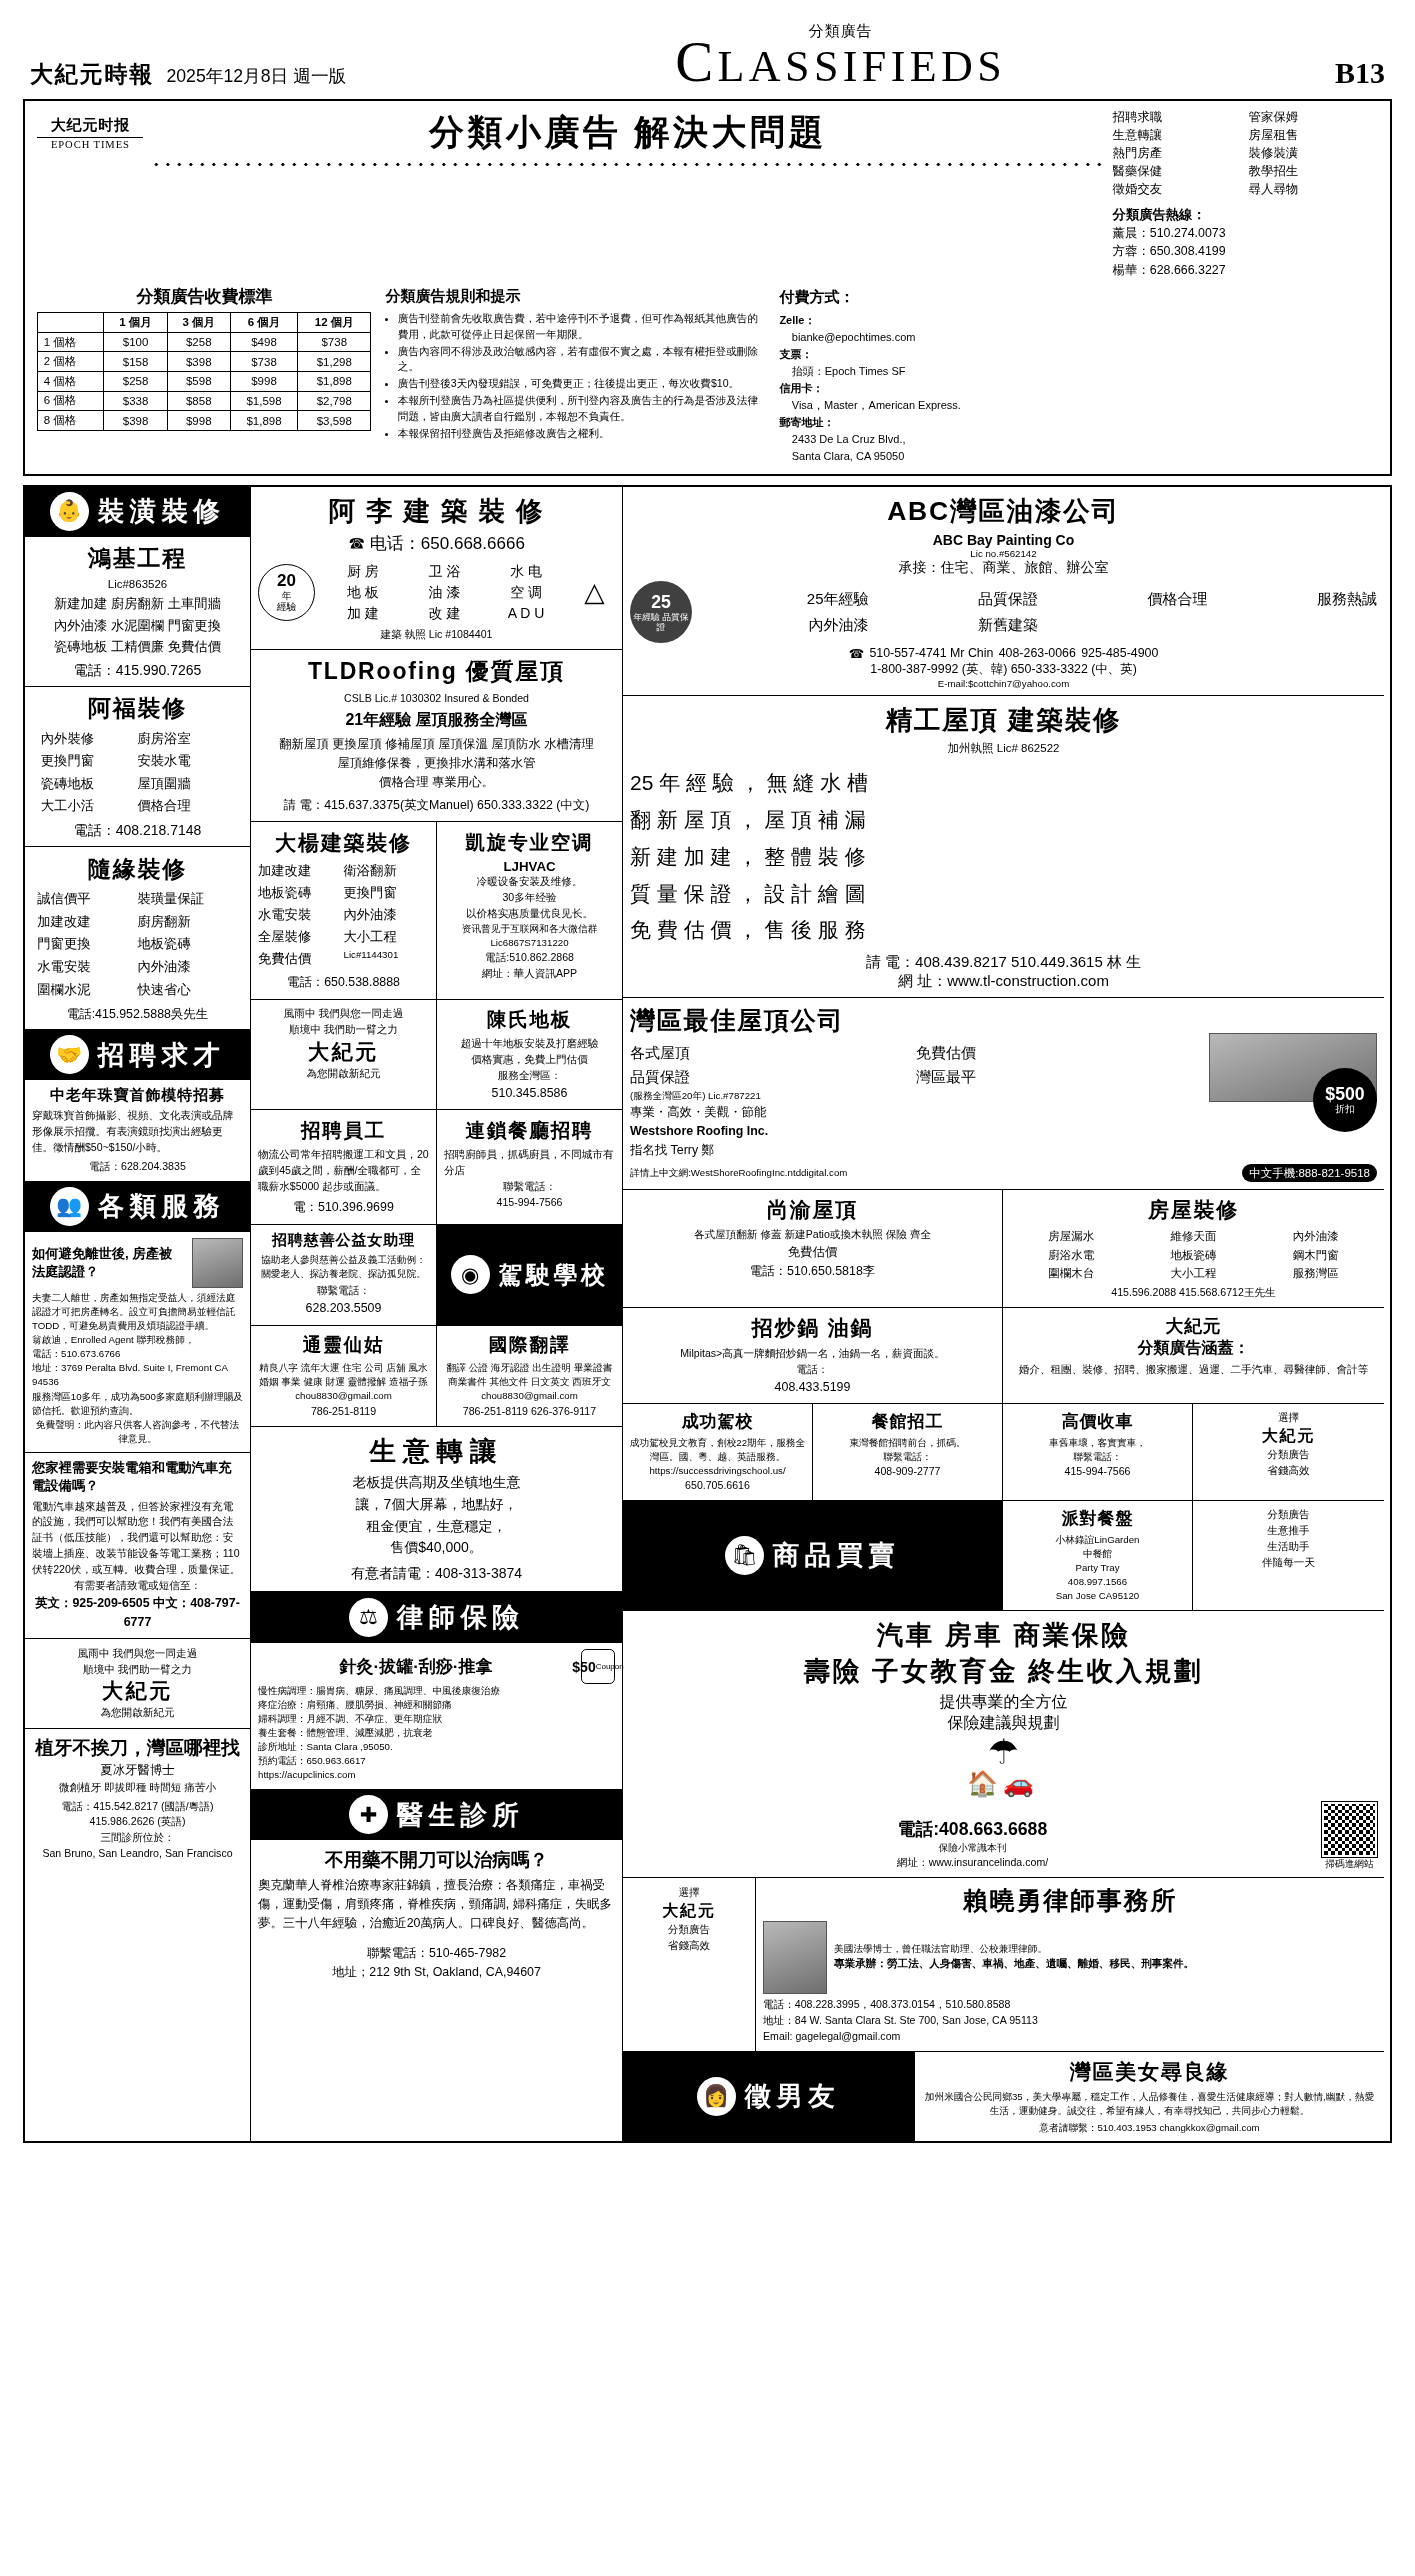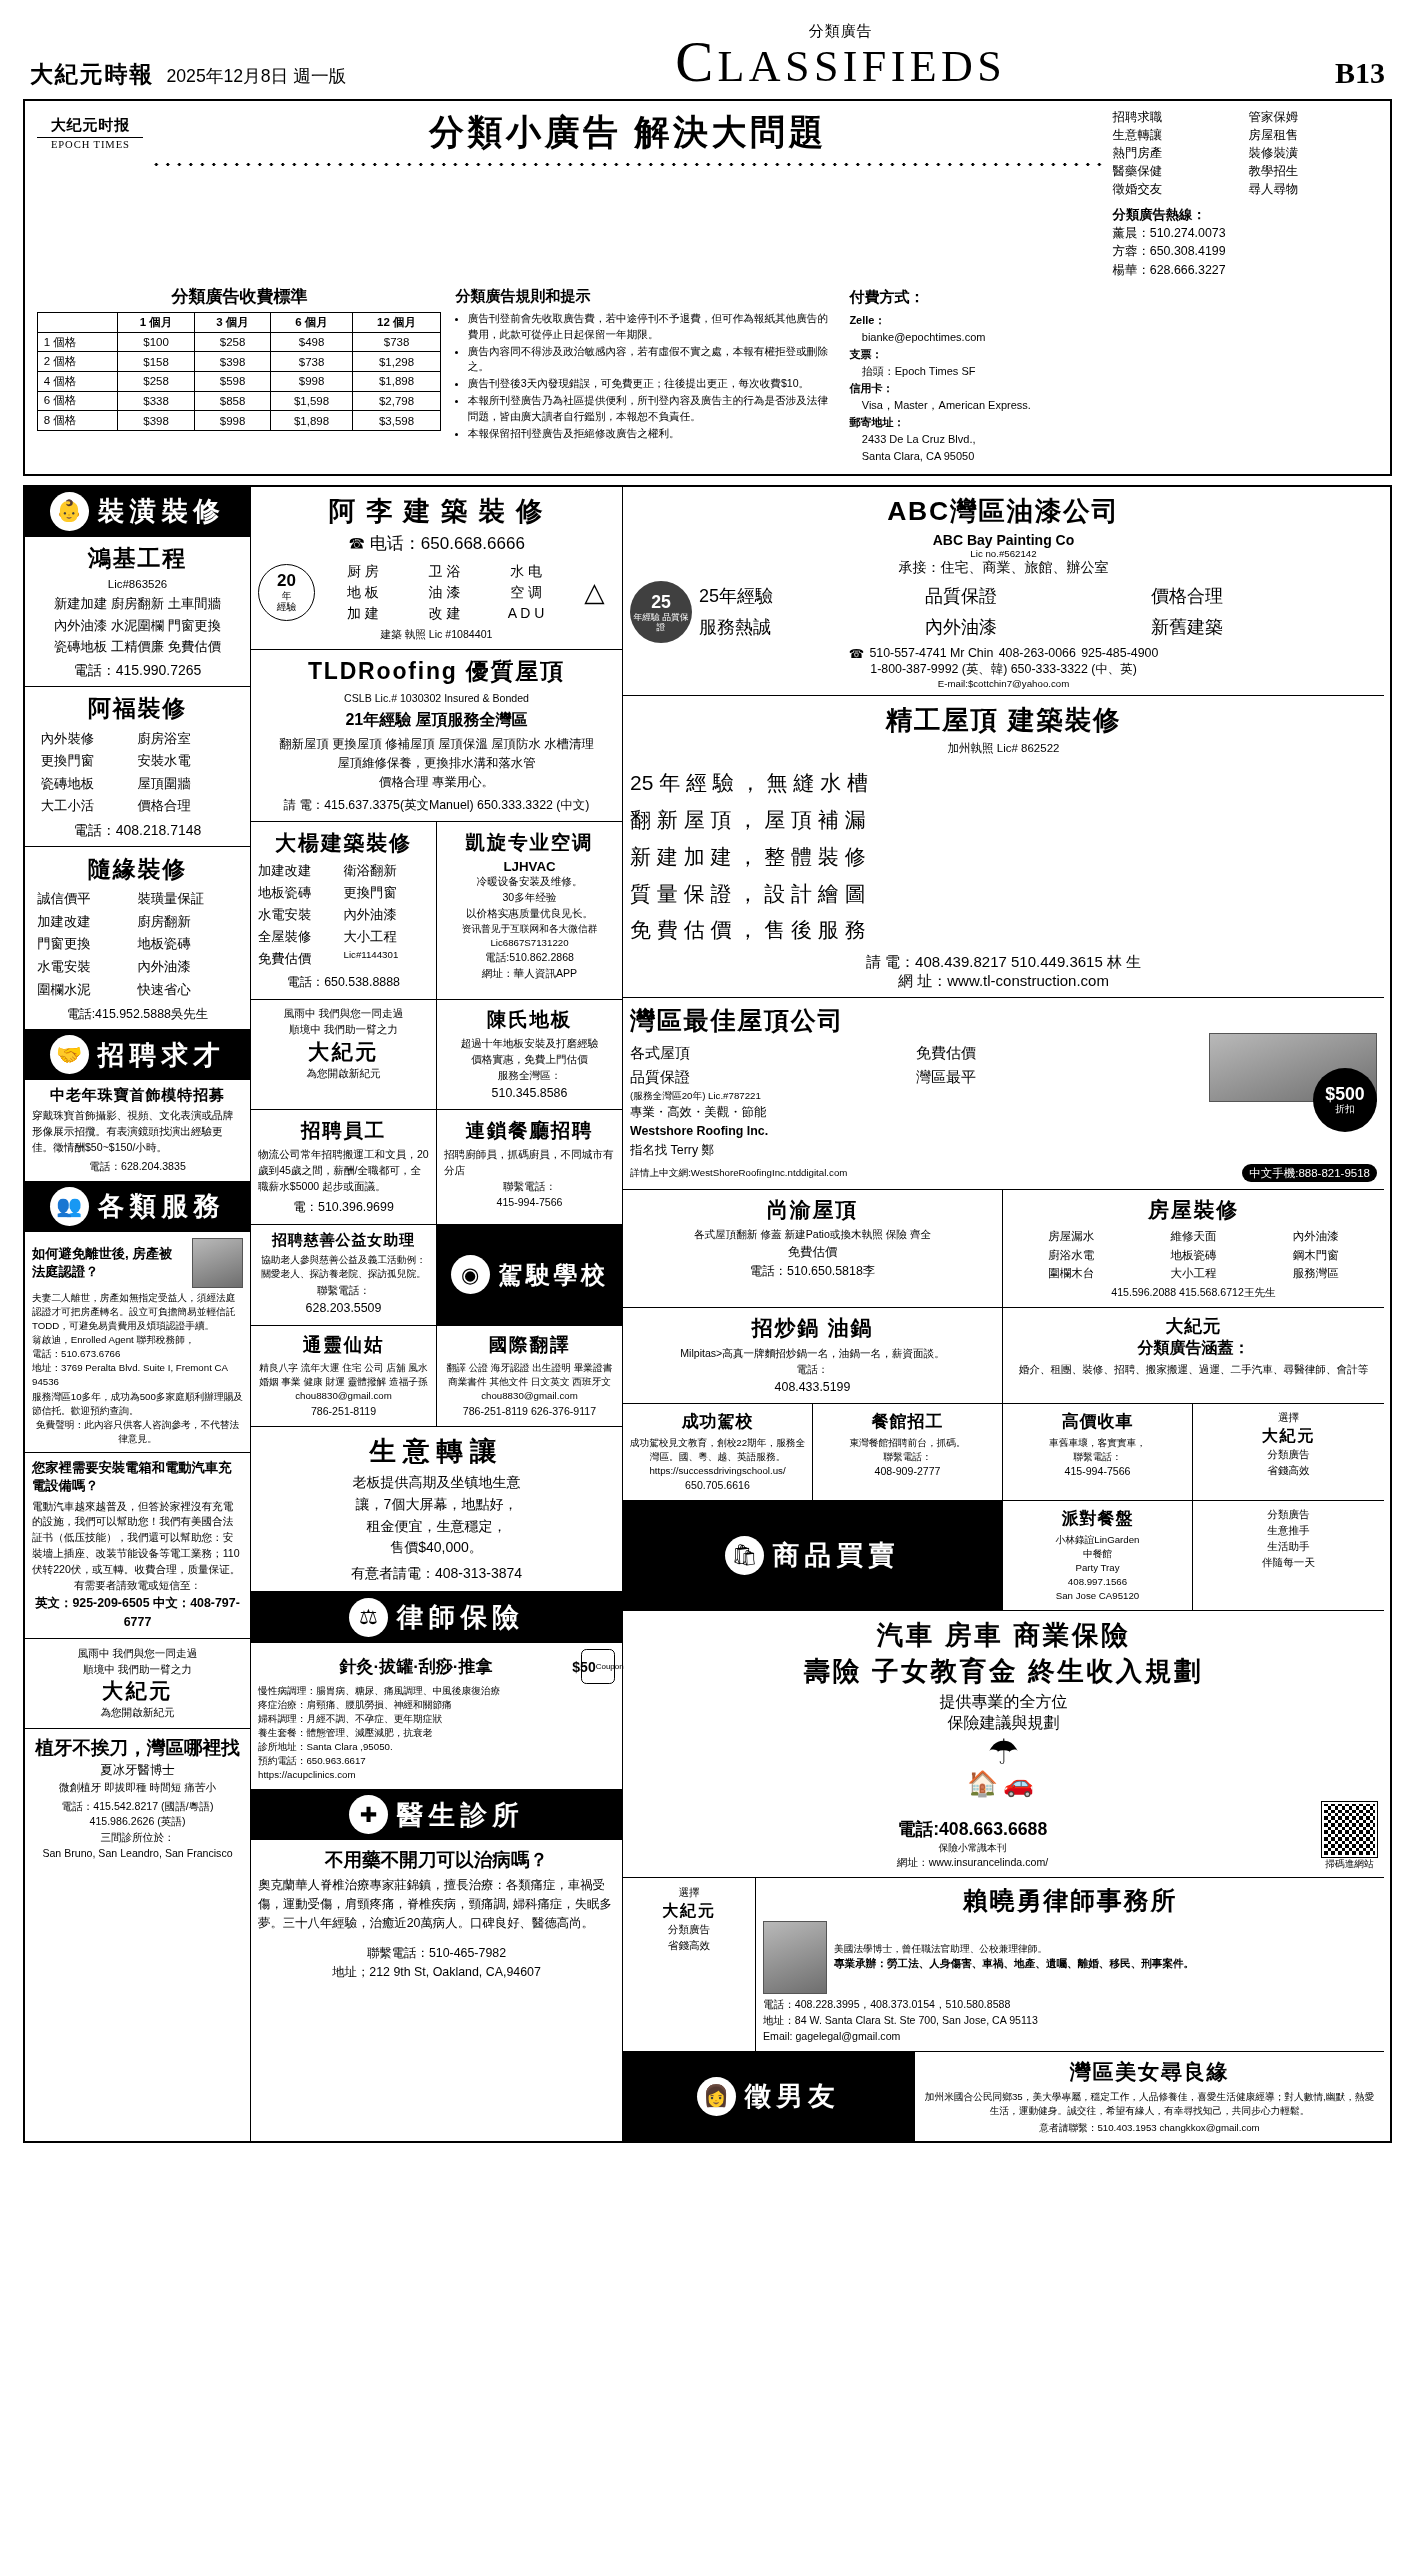--- a/index.html
+++ b/index.html
@@ -32,21 +32,21 @@
   .banner-head .bh { font-size:35px; font-weight:bold; letter-spacing:3.5px; }
   .banner-dots { margin-top:3.5px; height:8.8px;
      background-image:radial-gradient(circle, #000 1.4px, transparent 1.6px);
      background-size:11.5px 8.8px; background-repeat:repeat-x; background-position:center; }
   .banner-right { width:265px; font-size:12.4px; line-height:1.45; }
   .kw-grid { display:grid; grid-template-columns:1fr 1fr; gap:0 7px; }
   .banner-right .hl { font-weight:bold; margin-top:5.3px; font-size:13.3px; }
   .hotline { font-size:12.4px; line-height:1.5; }
 
   .banner-body { display:flex; gap:14px; margin-top:5.3px; }
-  .rate-box { width:404px; }
+  .rate-box { width:334px; }
   .rate-title { text-align:center; font-size:17px; font-weight:bold; margin-bottom:4.4px; }
   table.rates { border-collapse:collapse; width:100%; font-size:11.5px; }
   table.rates th, table.rates td { border:0.9px solid #000; text-align:center; padding:1.8px 3.5px; }
   table.rates th { font-weight:bold; }
   table.rates td.lbl { text-align:left; padding-left:5.3px; }
 
   .rules { width:380px; font-size:10.6px; line-height:1.5; }
   .rules .rt { font-size:15px; font-weight:bold; margin-bottom:3.5px; }
   .rules ul { margin:0; padding-left:12.4px; }
   .rules li { margin-bottom:0.9px; }
@@ -539,21 +539,21 @@
       <div class="ad">
         <h3 style="font-size:26.5px">ABC灣區油漆公司</h3>
         <div class="center" style="font-size:14px;font-weight:bold">ABC Bay Painting Co</div>
         <div class="center" style="font-size:9.7px">Lic no.#562142</div>
         <div class="center" style="font-size:14px">承接：住宅、商業、旅館、辦公室</div>
         <div class="row" style="margin-top:3.5px">
           <div class="seal">
             <b>25</b>
             <span>年經驗 品質保證</span>
           </div>
-          <div class="grow" style="display:grid;grid-template-columns:1fr 1fr 1fr;font-size:18px;line-height:1.7;text-align:left">
+          <div class="grow" style="display:grid;grid-template-columns:1fr 1fr 1fr 1fr;font-size:15px;line-height:1.7;text-align:right">
             <span>25年經驗</span>
             <span>品質保證</span>
             <span>價格合理</span>
             <span>服務熱誠</span>
             <span>內外油漆</span>
             <span>新舊建築</span>
           </div>
         </div>
         <div class="row" style="justify-content:center;font-size:12.4px;gap:5.3px;margin-top:2.7px">
           <span>☎</span>

